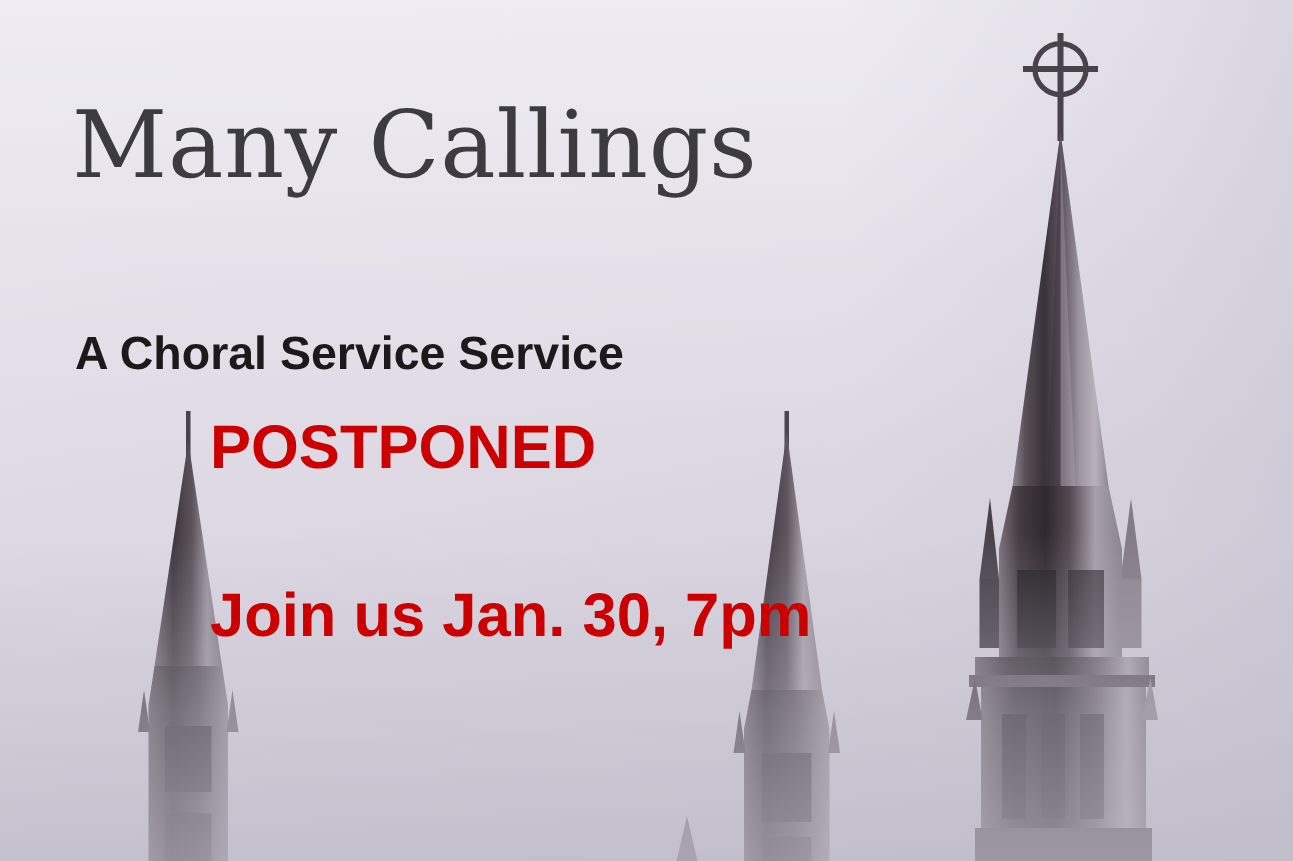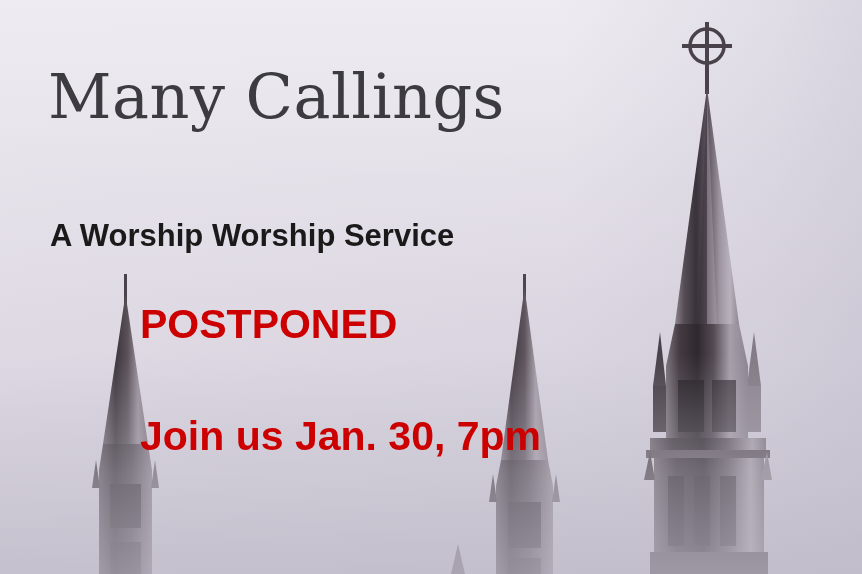--- a/index.html
+++ b/index.html
@@ -78,21 +78,20 @@
   }
 
   .notice-line {
     position: absolute;
     font-family: "Liberation Sans", sans-serif;
     font-weight: bold;
     color: #cc0000;
     font-size: 41px;
     white-space: nowrap;
     line-height: 1;
-    margin-top: 26px;
   }
   #notice-1 { left: 140px; top: 278px; }
   #notice-2 { left: 140px; top: 334px; }
   #notice-3 { left: 140px; top: 390px; }
 </style>
 </head>
 <body>
 
 <div id="poster">
 
@@ -225,18 +224,18 @@
     <rect x="74" y="462" width="16" height="70" fill="#241e24" opacity="0.72"></rect>
     <rect x="100" y="462" width="16" height="70" fill="#2b242b" opacity="0.62"></rect>
 
     <rect x="30" y="538" width="118" height="22" fill="#524952"></rect>
   </svg>
 
   <div class="haze-bottom"></div>
 
   <div class="text-layer">
     <div class="title-line" id="title-1">Many Callings</div>
-    <div id="subtitle">A Worship Worship Service</div>
+    <div id="subtitle">A Choral Service Service</div>
     <div class="notice-line" id="notice-1">POSTPONED</div>
     <div class="notice-line" id="notice-3">Join us Jan. 30, 7pm</div>
   </div>
 
 </div>
 
 </body></html>

